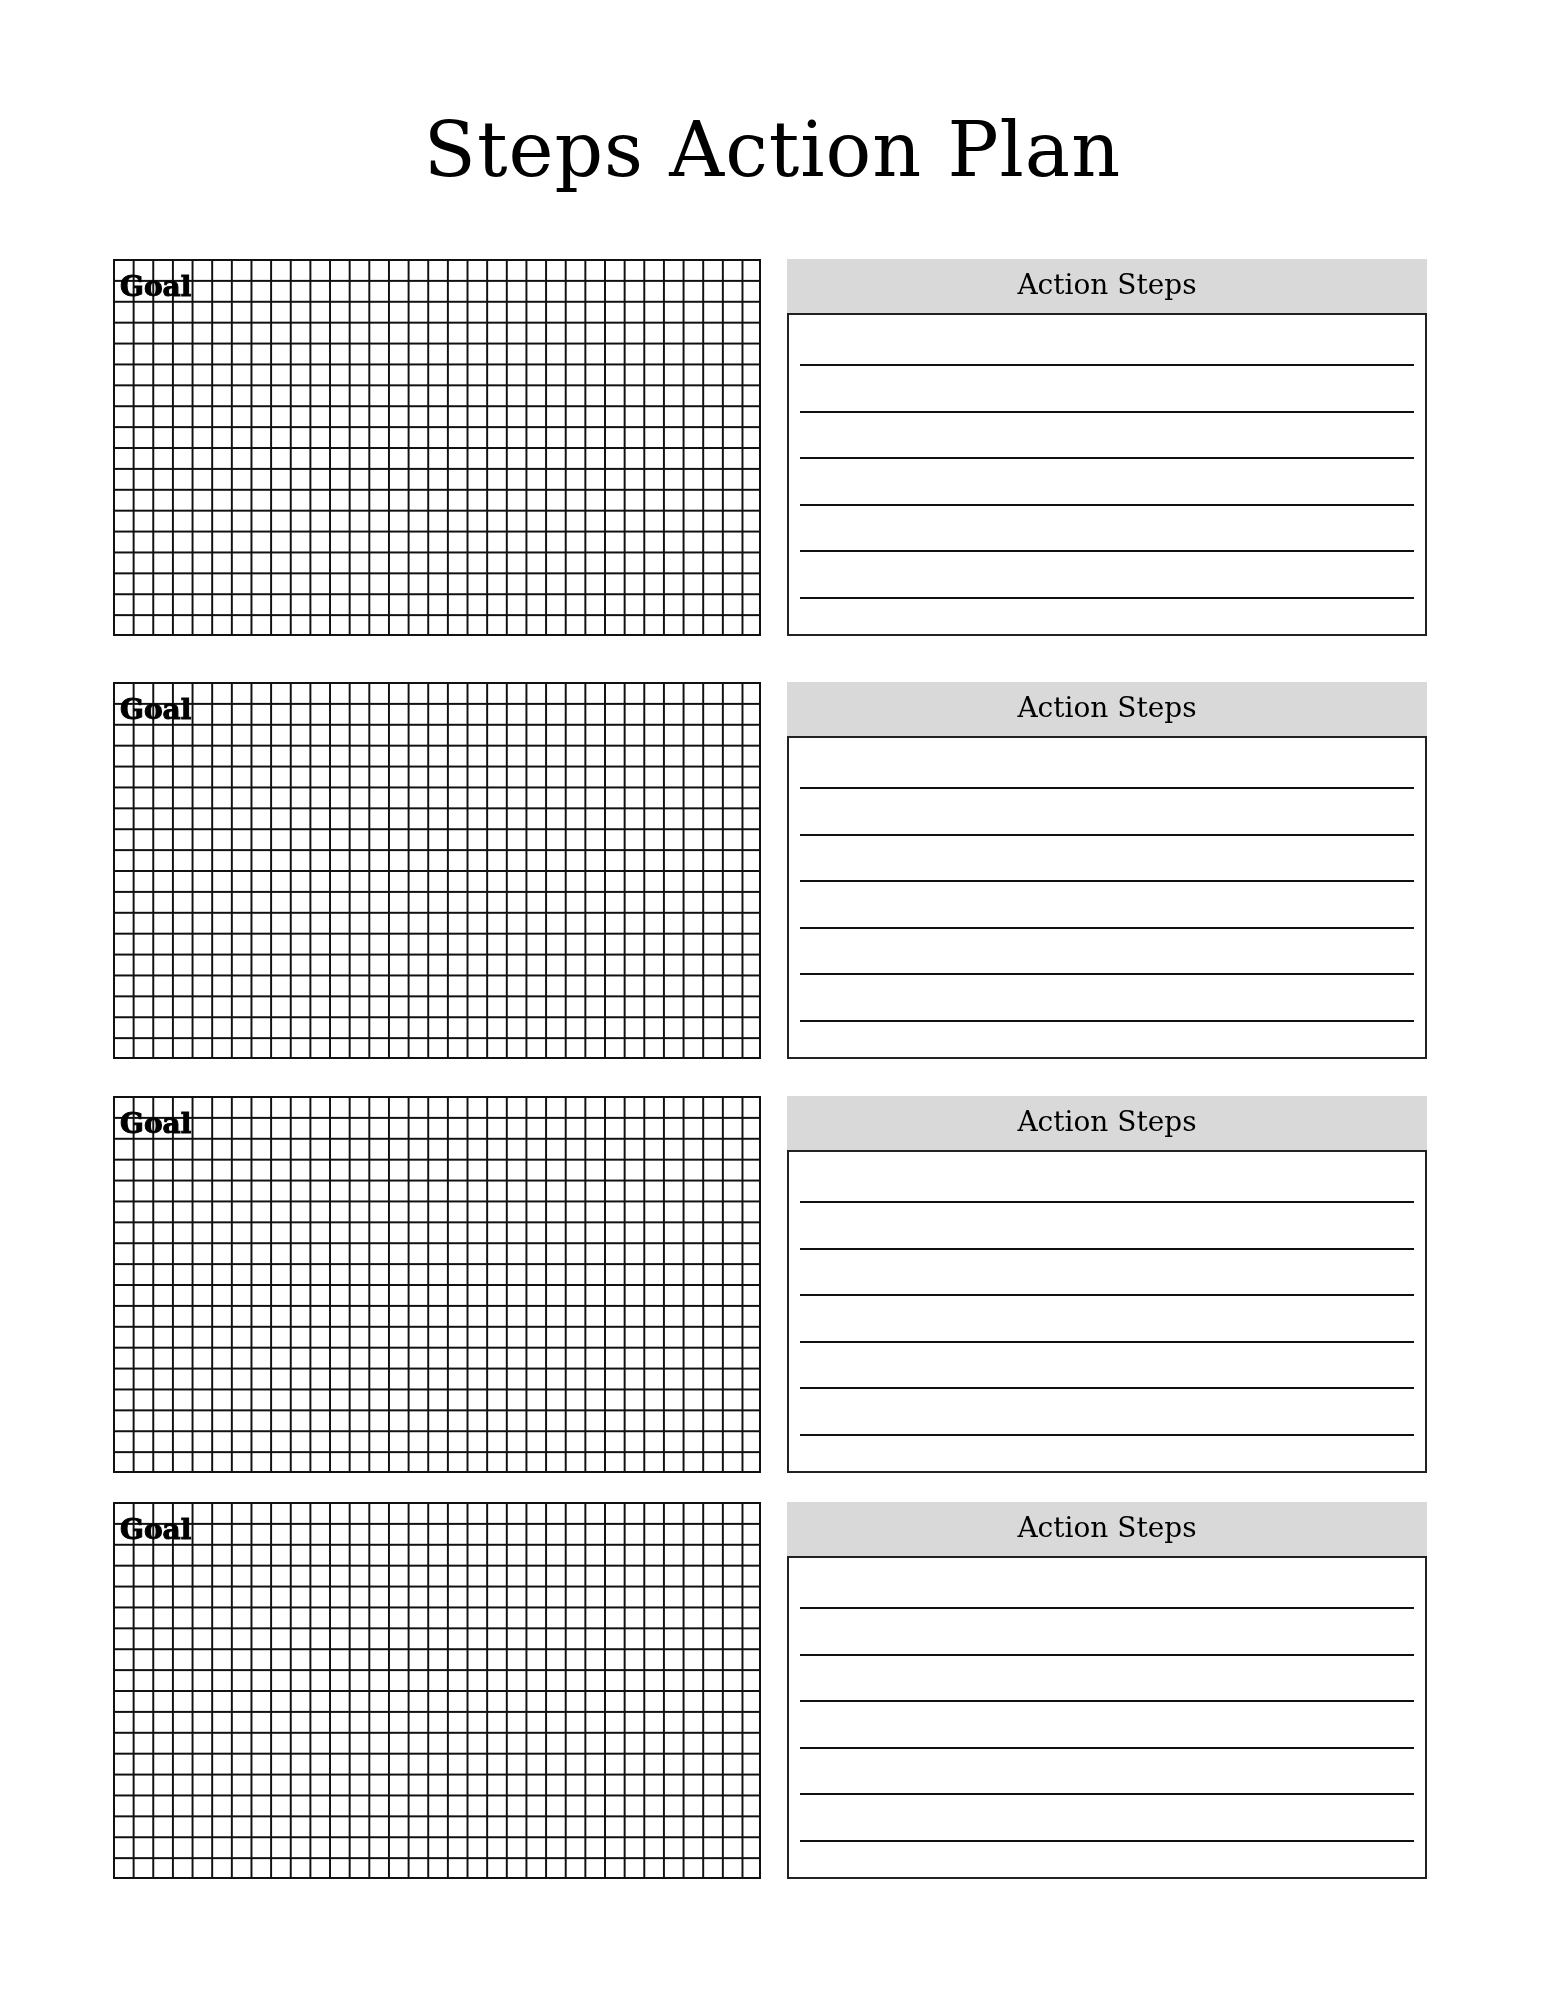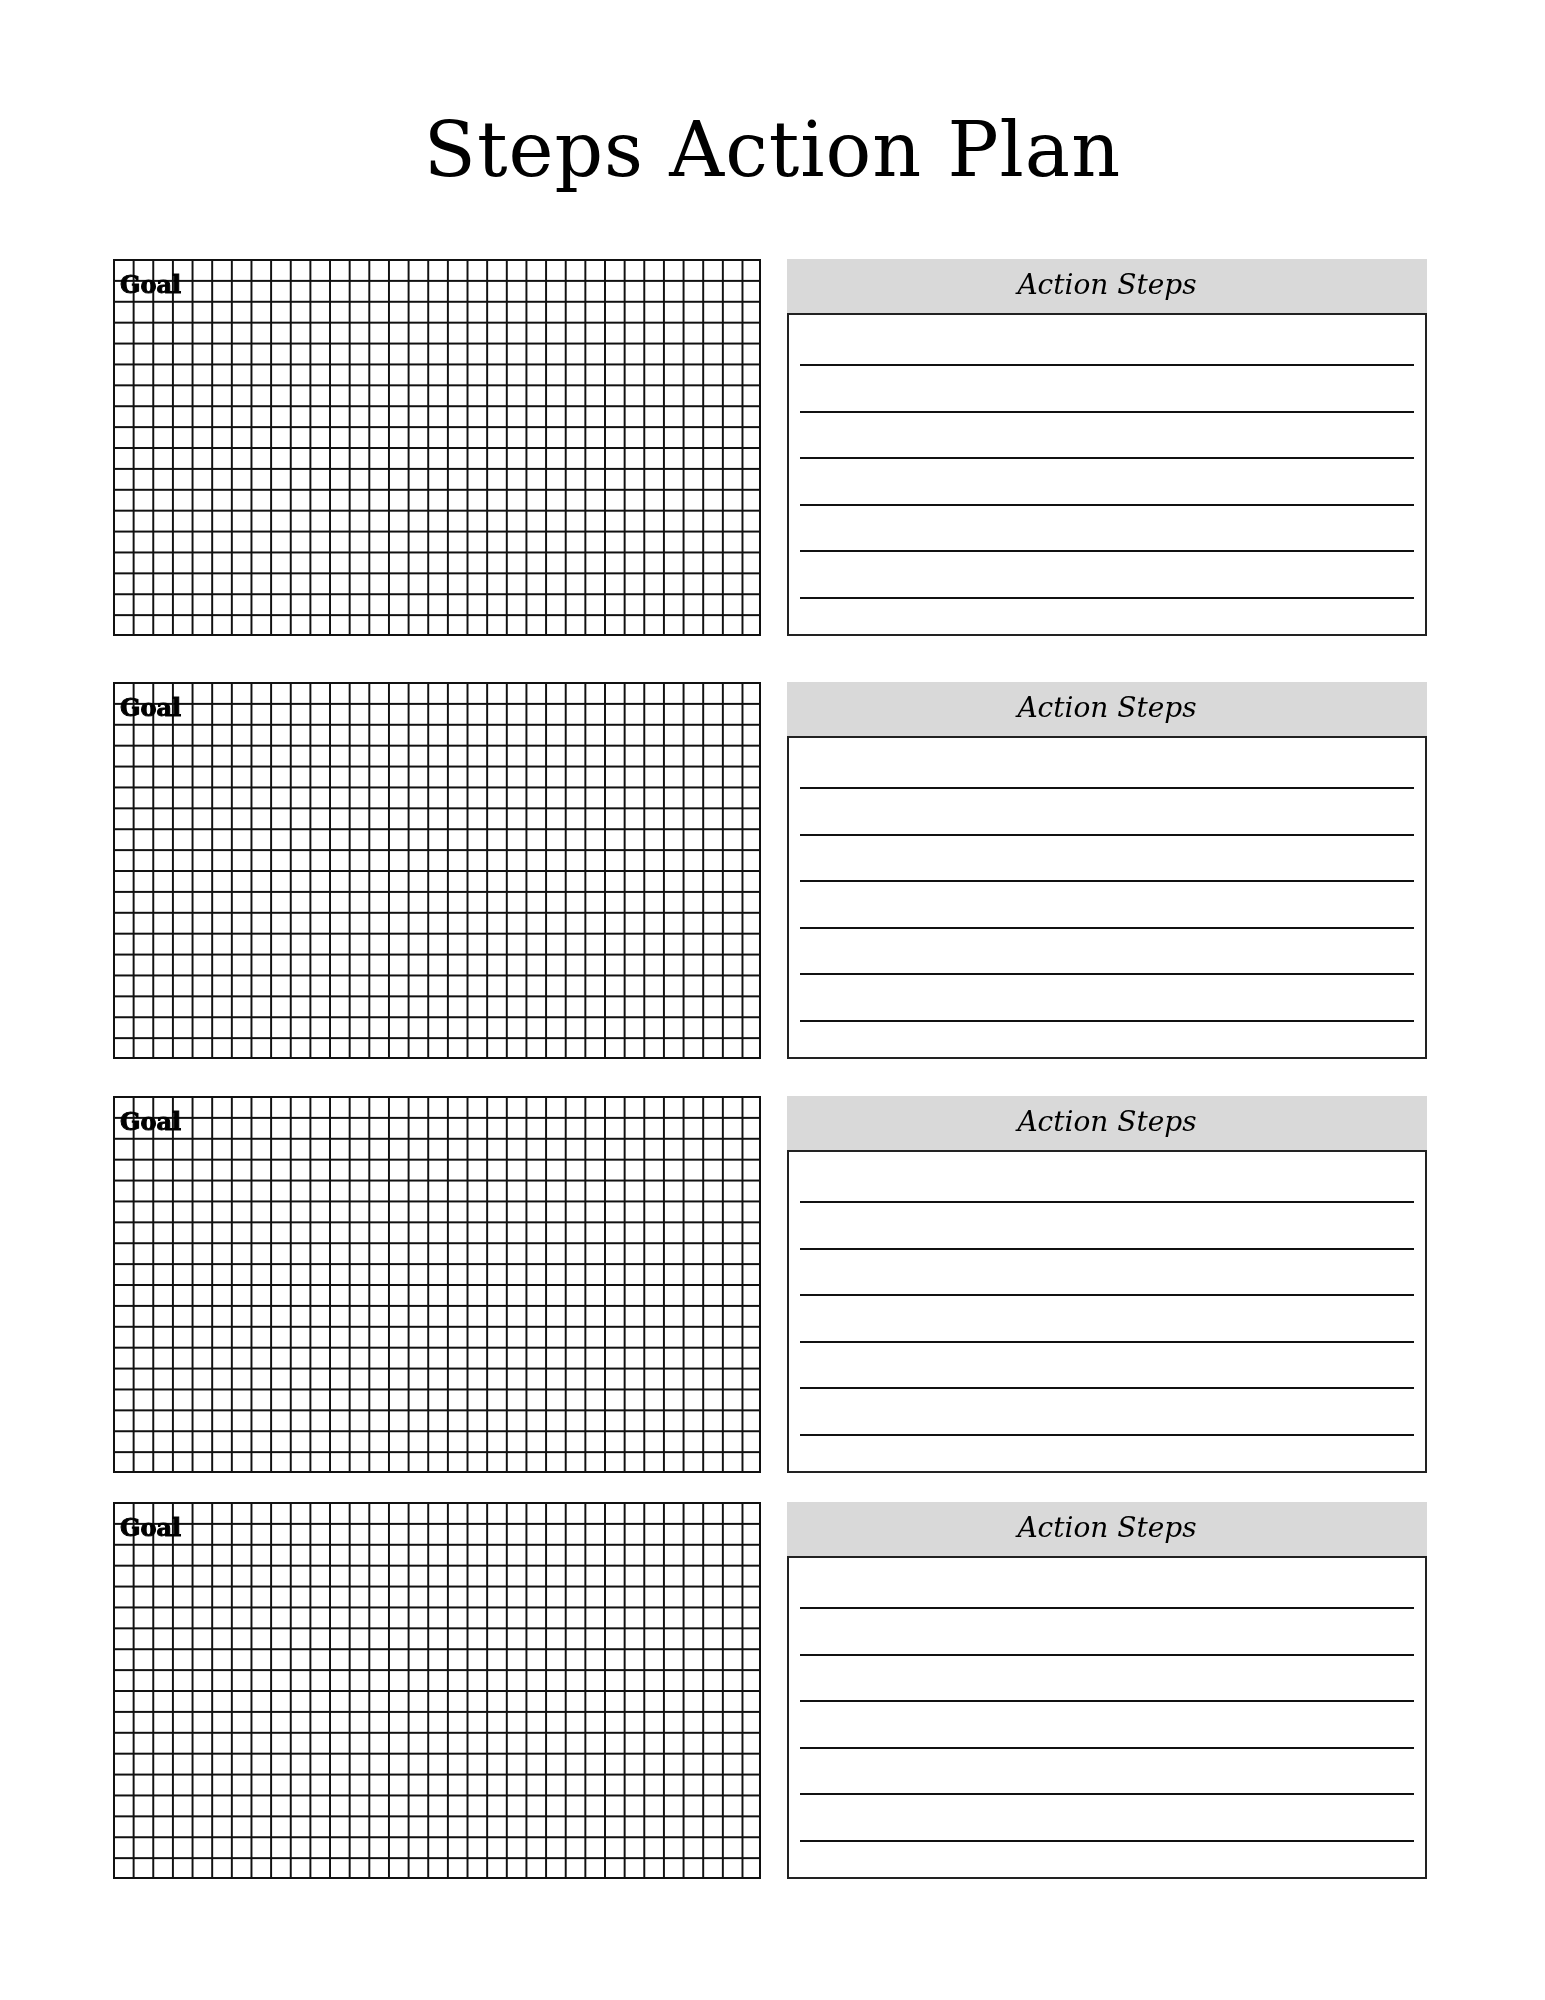--- a/index.html
+++ b/index.html
@@ -10,23 +10,23 @@
            letter-spacing:1px; line-height:1; }
   .block { position:absolute; left:0; width:1545px; height:377px; }
   .grid { position:absolute; left:113px; top:0; width:648px; height:377px;
           box-sizing:border-box; border:2px solid #111;
           background-image:
             linear-gradient(to right, #111 2px, transparent 2px),
             linear-gradient(to bottom, #111 2px, transparent 2px);
           background-size:19.65px 20.9px;
           background-position:-2px -2px; }
   .goal-label { position:absolute; left:5px; top:12px;
-                font-family:"DejaVu Serif", serif; font-weight:900; font-size:24px;
+                font-family:"DejaVu Serif", serif; font-weight:900; font-size:28px;
                 background:transparent; line-height:1; -webkit-text-stroke:1px #000; }
-  .steps { position:absolute; left:787px; top:0; width:640px; height:377px;font-style:italic; }
+  .steps { position:absolute; left:787px; top:0; width:640px; height:377px; }
   .steps-header { position:absolute; left:0; top:0; width:640px; height:54px;
                   background:#d9d9d9; text-align:center; line-height:52px;
                   font-size:28px; font-family:"DejaVu Serif", serif; }
   .steps-box { position:absolute; left:0; top:54px; width:640px; height:323px;
                box-sizing:border-box; border:2px solid #222; background:#fff; }
   .step-line { position:absolute; left:11px; width:614px; height:0;
                border-top:2px solid #111; }
 </style>
 </head>
 <body>

